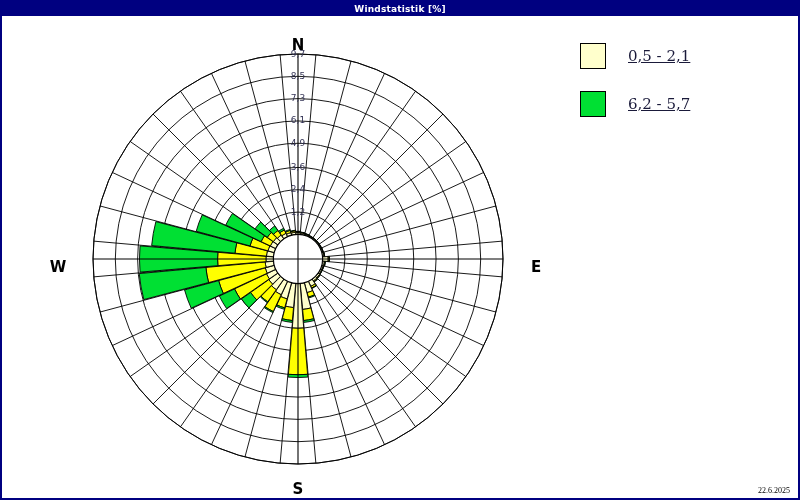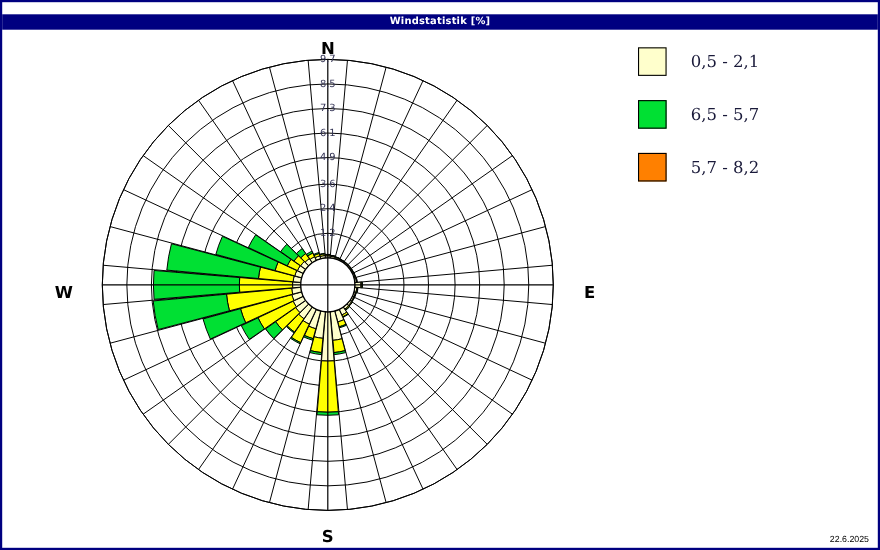--- a/index.html
+++ b/index.html
@@ -8,21 +8,21 @@
     background:#ffffff;
     font-family:"DejaVu Sans","Liberation Sans",sans-serif;
   }
   #app{
     position:relative;width:800px;height:500px;
     box-sizing:border-box;
     border:2px solid #000080;
     background:#ffffff;
   }
   #titlebar{
-    position:absolute;left:0;top:11px;width:796px;height:14px;
+    position:absolute;left:0;top:0;width:796px;height:14px;
     background:#000080;
     color:#ffffff;
     font-size:9px;font-weight:bold;
     display:flex;align-items:center;justify-content:center;
     letter-spacing:0.2px;
   }
   #plotarea{
     position:absolute;left:0;top:14px;width:560px;height:480px;
   }
   #rose-svg{display:block;}
@@ -53,24 +53,25 @@
     border:1px solid #000000;
     box-sizing:border-box;
     flex:0 0 auto;
   }
   .legend-text{
     margin-left:22px;
     font-family:"DejaVu Serif","Liberation Serif",serif;
     font-size:15px;
     color:#1a1a3a;
     white-space:nowrap;
+    text-decoration:underline;
   }
   #datestamp{
     position:absolute;right:8px;bottom:3px;
-    font-family:Liberation Sans, sans-serif;
+    font-family:Liberation Serif, serif;
     font-size:8px;color:#000000;
   }
 </style>
 </head>
 <body>
 
 <div id="app">
 
   <div id="titlebar">
     <span>Windstatistik [%]</span>
@@ -261,23 +262,19 @@
     </svg>
   </div>
 
   <div id="legend">
     <div class="legend-row">
       <div class="legend-swatch" style="background: rgb(255, 255, 204);"></div>
       <div class="legend-text">0,5 - 2,1</div>
     </div>
     <div class="legend-row">
       <div class="legend-swatch" style="background: rgb(0, 224, 51);"></div>
-      <div class="legend-text">6,5 - 5,7</div>
-    </div>
-    <div class="legend-row">
-      <div class="legend-swatch" style="background: rgb(255, 128, 0);"></div>
-      <div class="legend-text">5,7 - 8,2</div>
+      <div class="legend-text">6,2 - 5,7</div>
     </div>
   </div>
 
   <div id="datestamp">22.6.2025</div>
 
 </div>
 
 </body></html>

